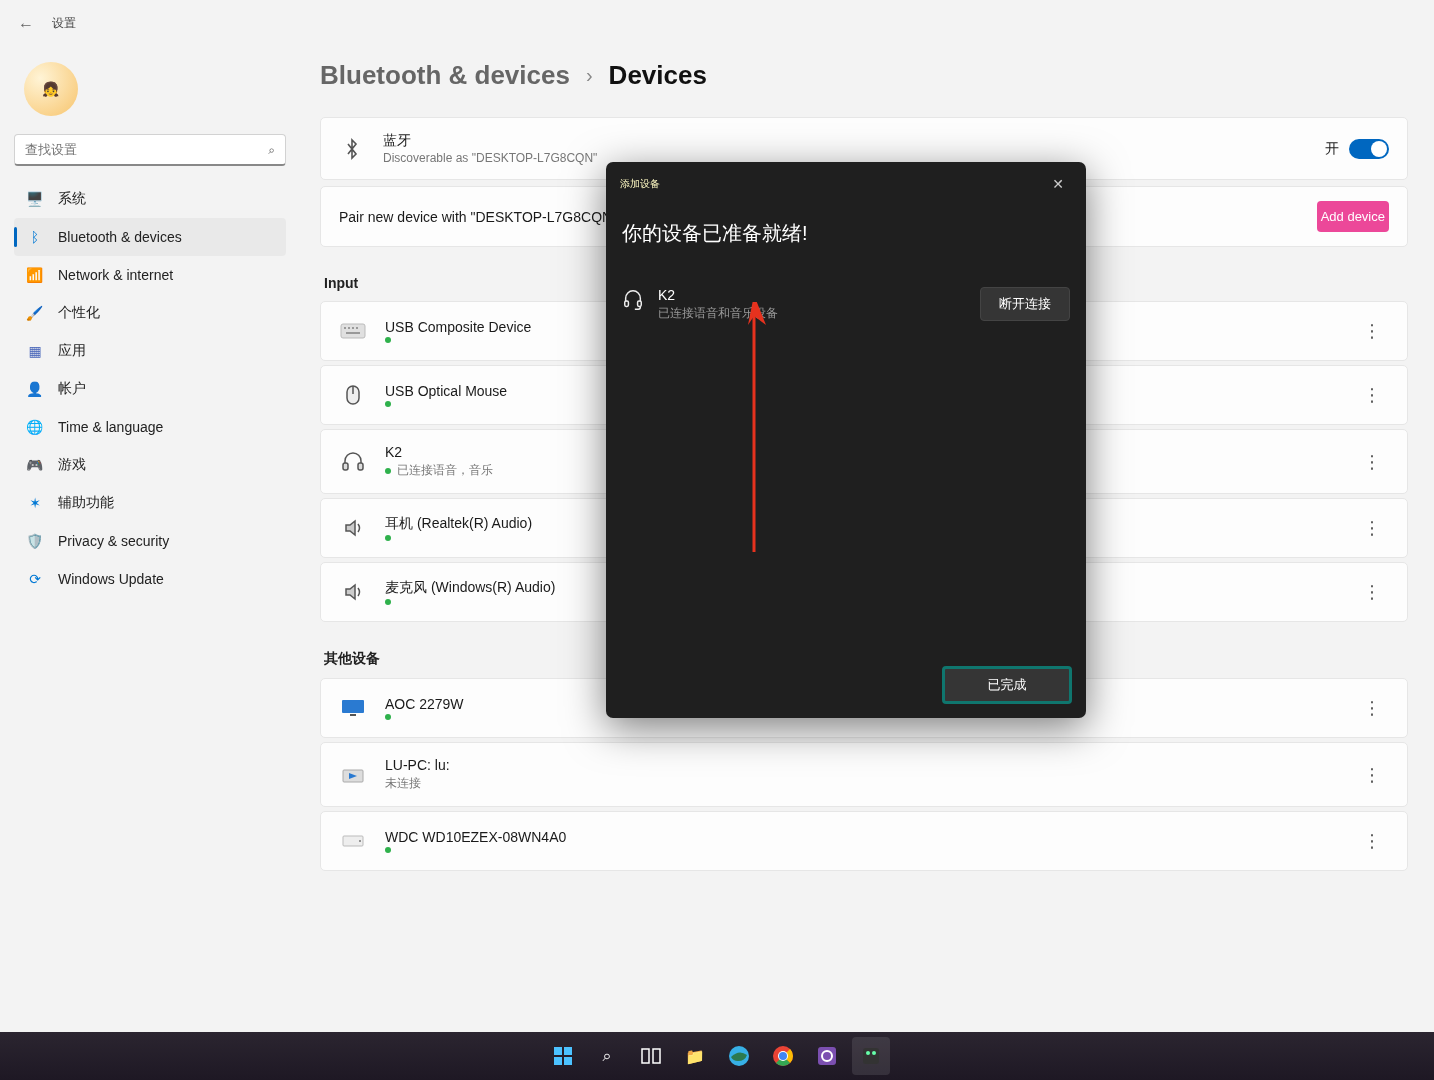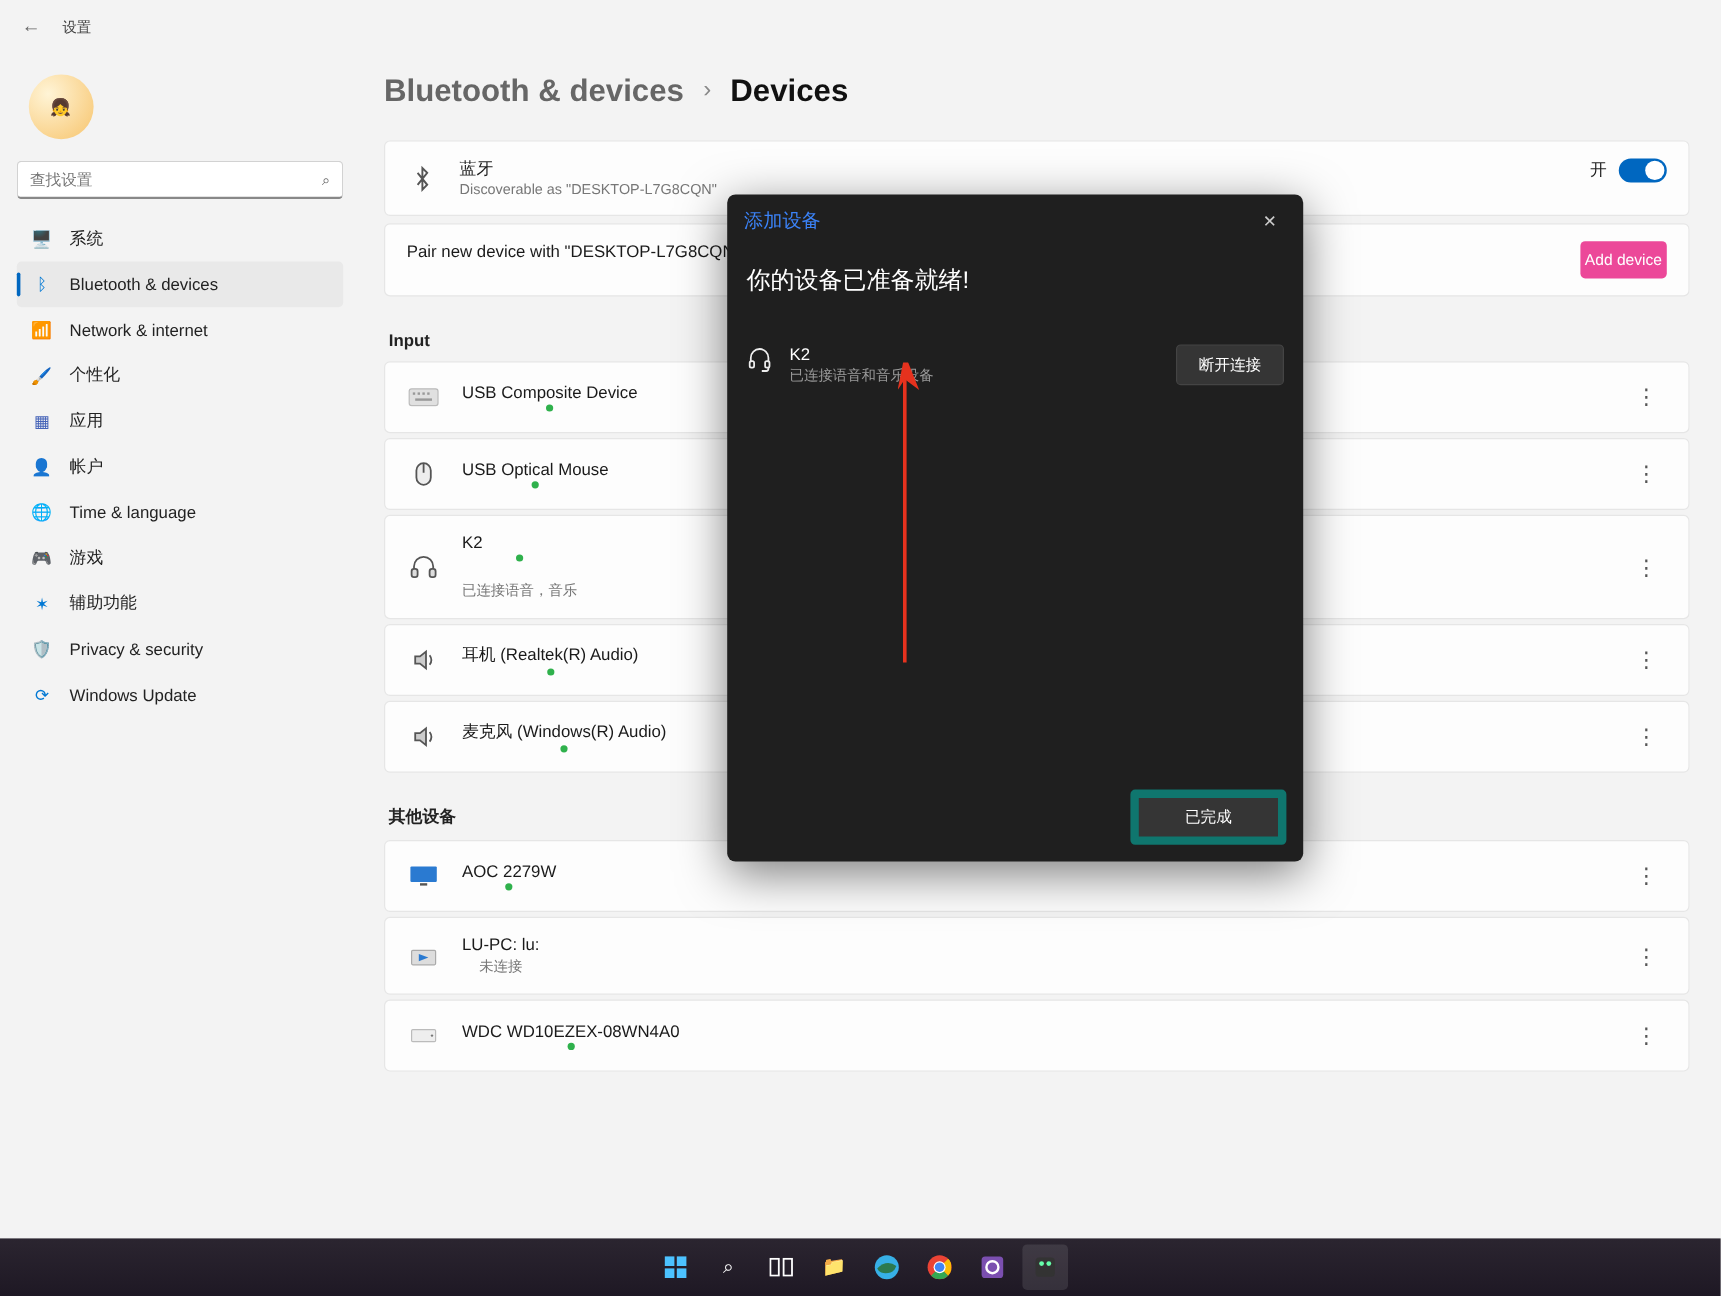--- a/index.html
+++ b/index.html
@@ -113,21 +113,21 @@
 .bc-sep { font-size: 20px; color: #888; }
 .bc-current { font-size: 26px; font-weight: 600; color: #111; }
 
 .card {
   background: #fdfdfd;
   border: 1px solid #e6e6e6;
   border-radius: 5px;
   padding: 14px 18px;
   margin-bottom: 6px;
   display: flex;
-  align-items: flex-start;
+  align-items: center;
 }
 .card-row { justify-content: space-between; }
 .card-left { display: flex; align-items: center; gap: 18px; }
 .card-icon {
   width: 26px;
   height: 26px;
   display: flex;
   align-items: center;
   justify-content: center;
   color: #555;
@@ -178,21 +178,21 @@
   justify-content: space-between;
   margin-bottom: 4px;
 }
 .dev-left { display: flex; align-items: center; gap: 18px; }
 .dev-icon {
   width: 28px; height: 22px;
   display: flex; align-items: center; justify-content: center;
   color: #555;
 }
 .dev-text .name { font-size: 14px; }
-.status-line { display: flex; align-items: center; gap: 16px; margin-top: 2px; flex-direction: column; }
+.status-line { display: flex; align-items: center; gap: 6px; margin-top: 2px; }
 .dot { width: 6px; height: 6px; border-radius: 50%; background: #2fb14c; }
 .status-text { font-size: 12px; color: #777; }
 .more-btn {
   font-size: 18px;
   color: #555;
   cursor: pointer;
   padding: 4px 8px;
 }
 
 
@@ -208,21 +208,21 @@
   box-shadow: 0 10px 40px rgba(0,0,0,0.5);
   display: flex;
   flex-direction: column;
 }
 .dlg-header {
   display: flex;
   justify-content: space-between;
   align-items: center;
   padding: 10px 14px;
 }
-.dlg-title-sm { font-size: 16px; color: #3b82f6; }
+.dlg-title-sm { font-size: 10px; color: #fef9c3; }
 .dlg-close { font-size: 14px; color: #ccc; cursor: pointer; padding: 4px 8px; }
 .dlg-body { padding: 14px 16px; flex: 1; display: flex; flex-direction: column; }
 .dlg-heading { font-size: 20px; font-weight: 400; margin-bottom: 40px; }
 .dlg-dev {
   display: flex;
   align-items: flex-start;
   justify-content: space-between;
 }
 .dlg-dev-left { display: flex; gap: 14px; }
 .dlg-dev-icon { color: #eee; margin-top: 2px; }
@@ -237,21 +237,21 @@
   font-size: 13px;
   cursor: pointer;
 }
 .dlg-footer {
   padding: 12px 14px 14px;
   display: flex;
   justify-content: flex-end;
 }
 .dlg-done {
   background: #353535;
-  border: 7px solid #0f766e;
+  border: 3px solid #0f766e;
   color: #fff;
   padding: 7px 0;
   width: 130px;
   border-radius: 4px;
   font-size: 13px;
   cursor: pointer;
   text-align: center;
 }
 
 

